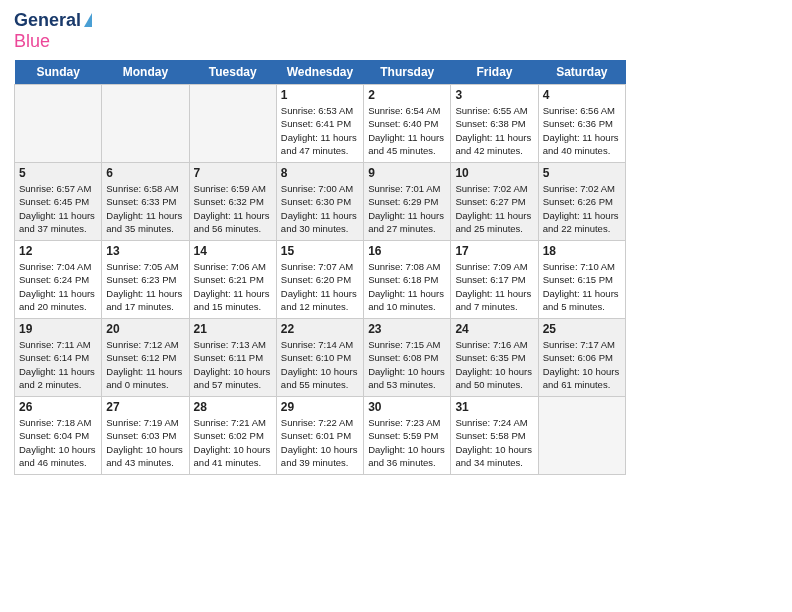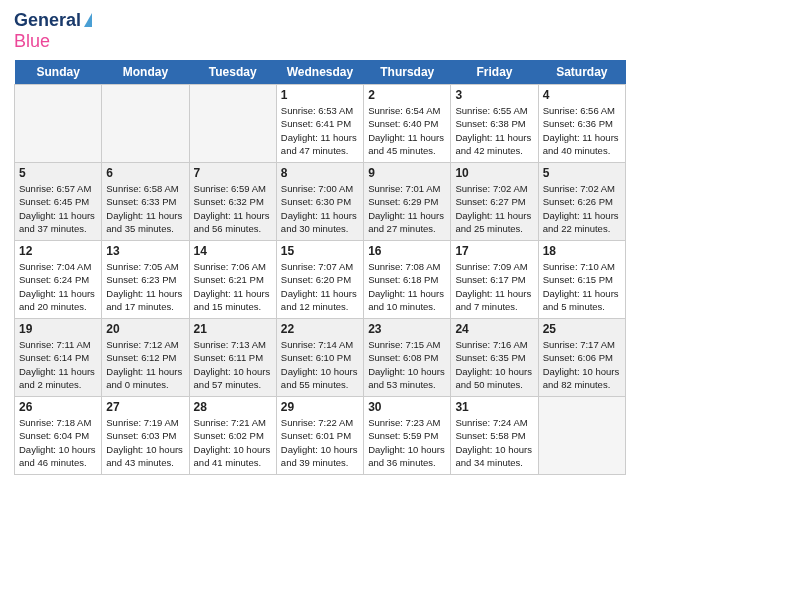--- a/index.html
+++ b/index.html
@@ -287,21 +287,21 @@
             <div class="day-info">Sunrise: 7:16 AM</div>
             <div class="day-info">Sunset: 6:35 PM</div>
             <div class="day-info">Daylight: 10 hours</div>
             <div class="day-info">and 50 minutes.</div>
           </td>
           <td>
             <div class="day-num">25</div>
             <div class="day-info">Sunrise: 7:17 AM</div>
             <div class="day-info">Sunset: 6:06 PM</div>
             <div class="day-info">Daylight: 10 hours</div>
-            <div class="day-info">and 82 minutes.</div>
+            <div class="day-info">and 61 minutes.</div>
           </td>
         </tr>
         <tr>
           <td>
             <div class="day-num">26</div>
             <div class="day-info">Sunrise: 7:18 AM</div>
             <div class="day-info">Sunset: 6:04 PM</div>
             <div class="day-info">Daylight: 10 hours</div>
             <div class="day-info">and 46 minutes.</div>
           </td>

